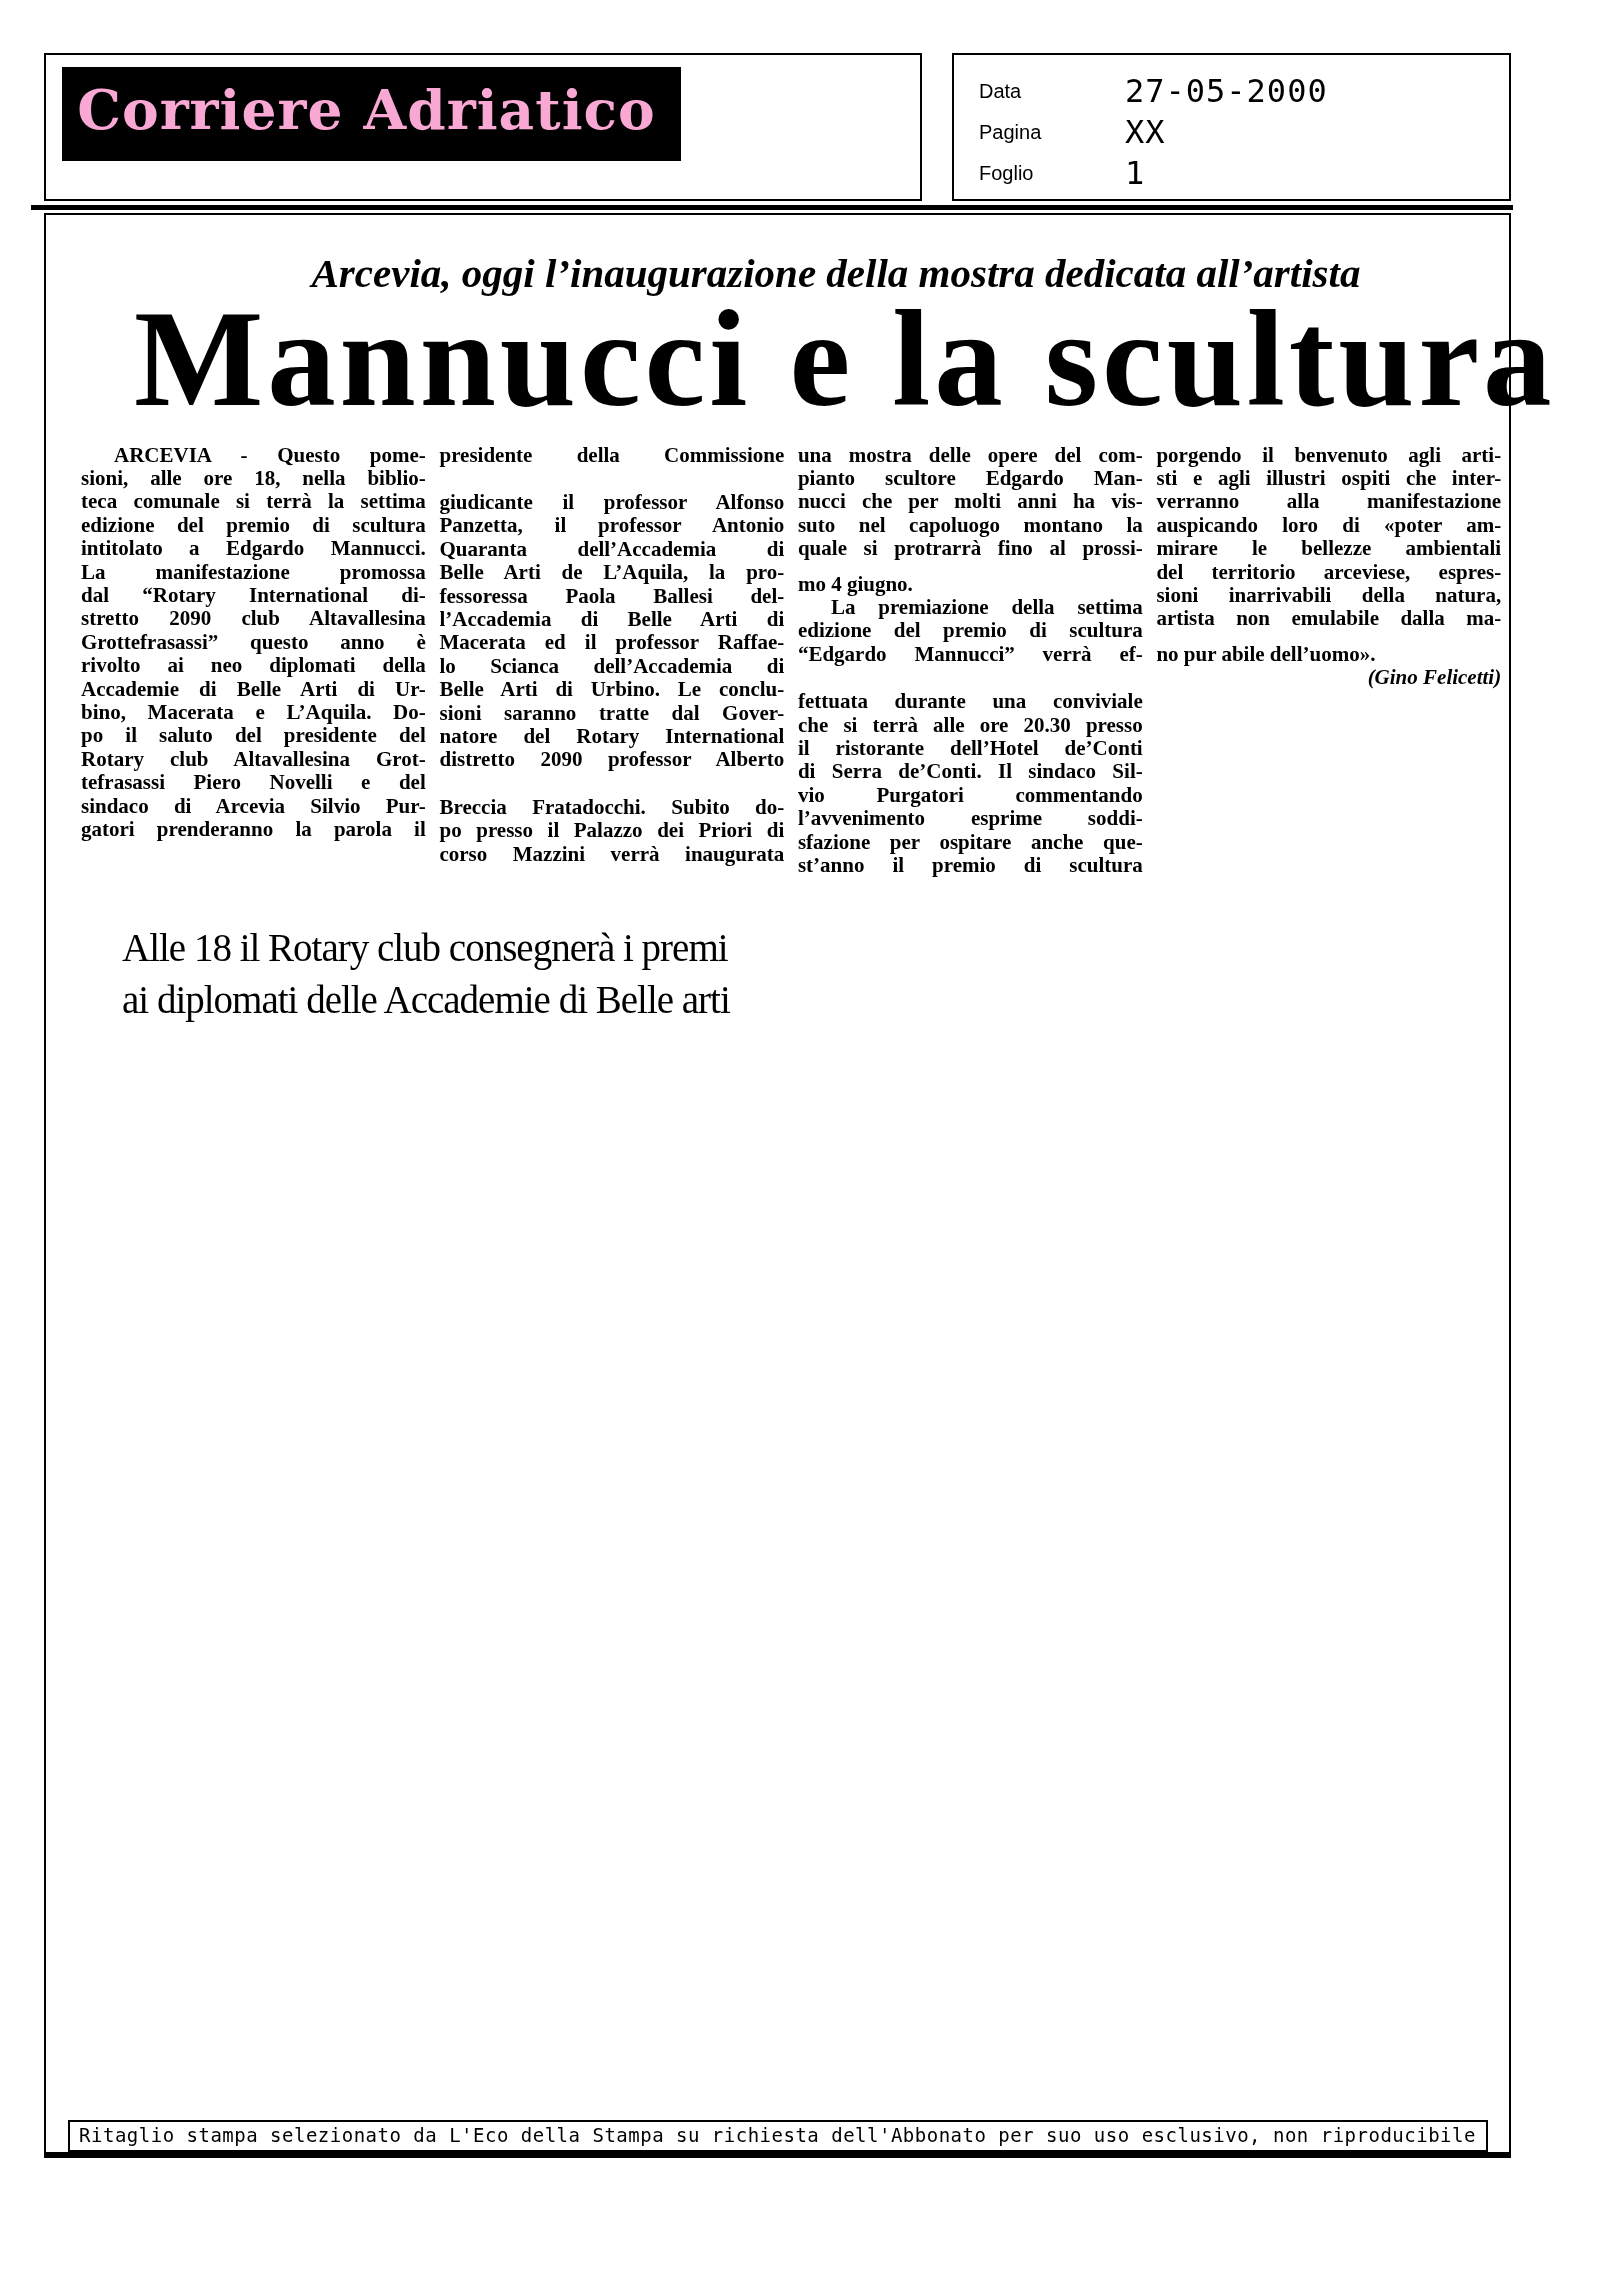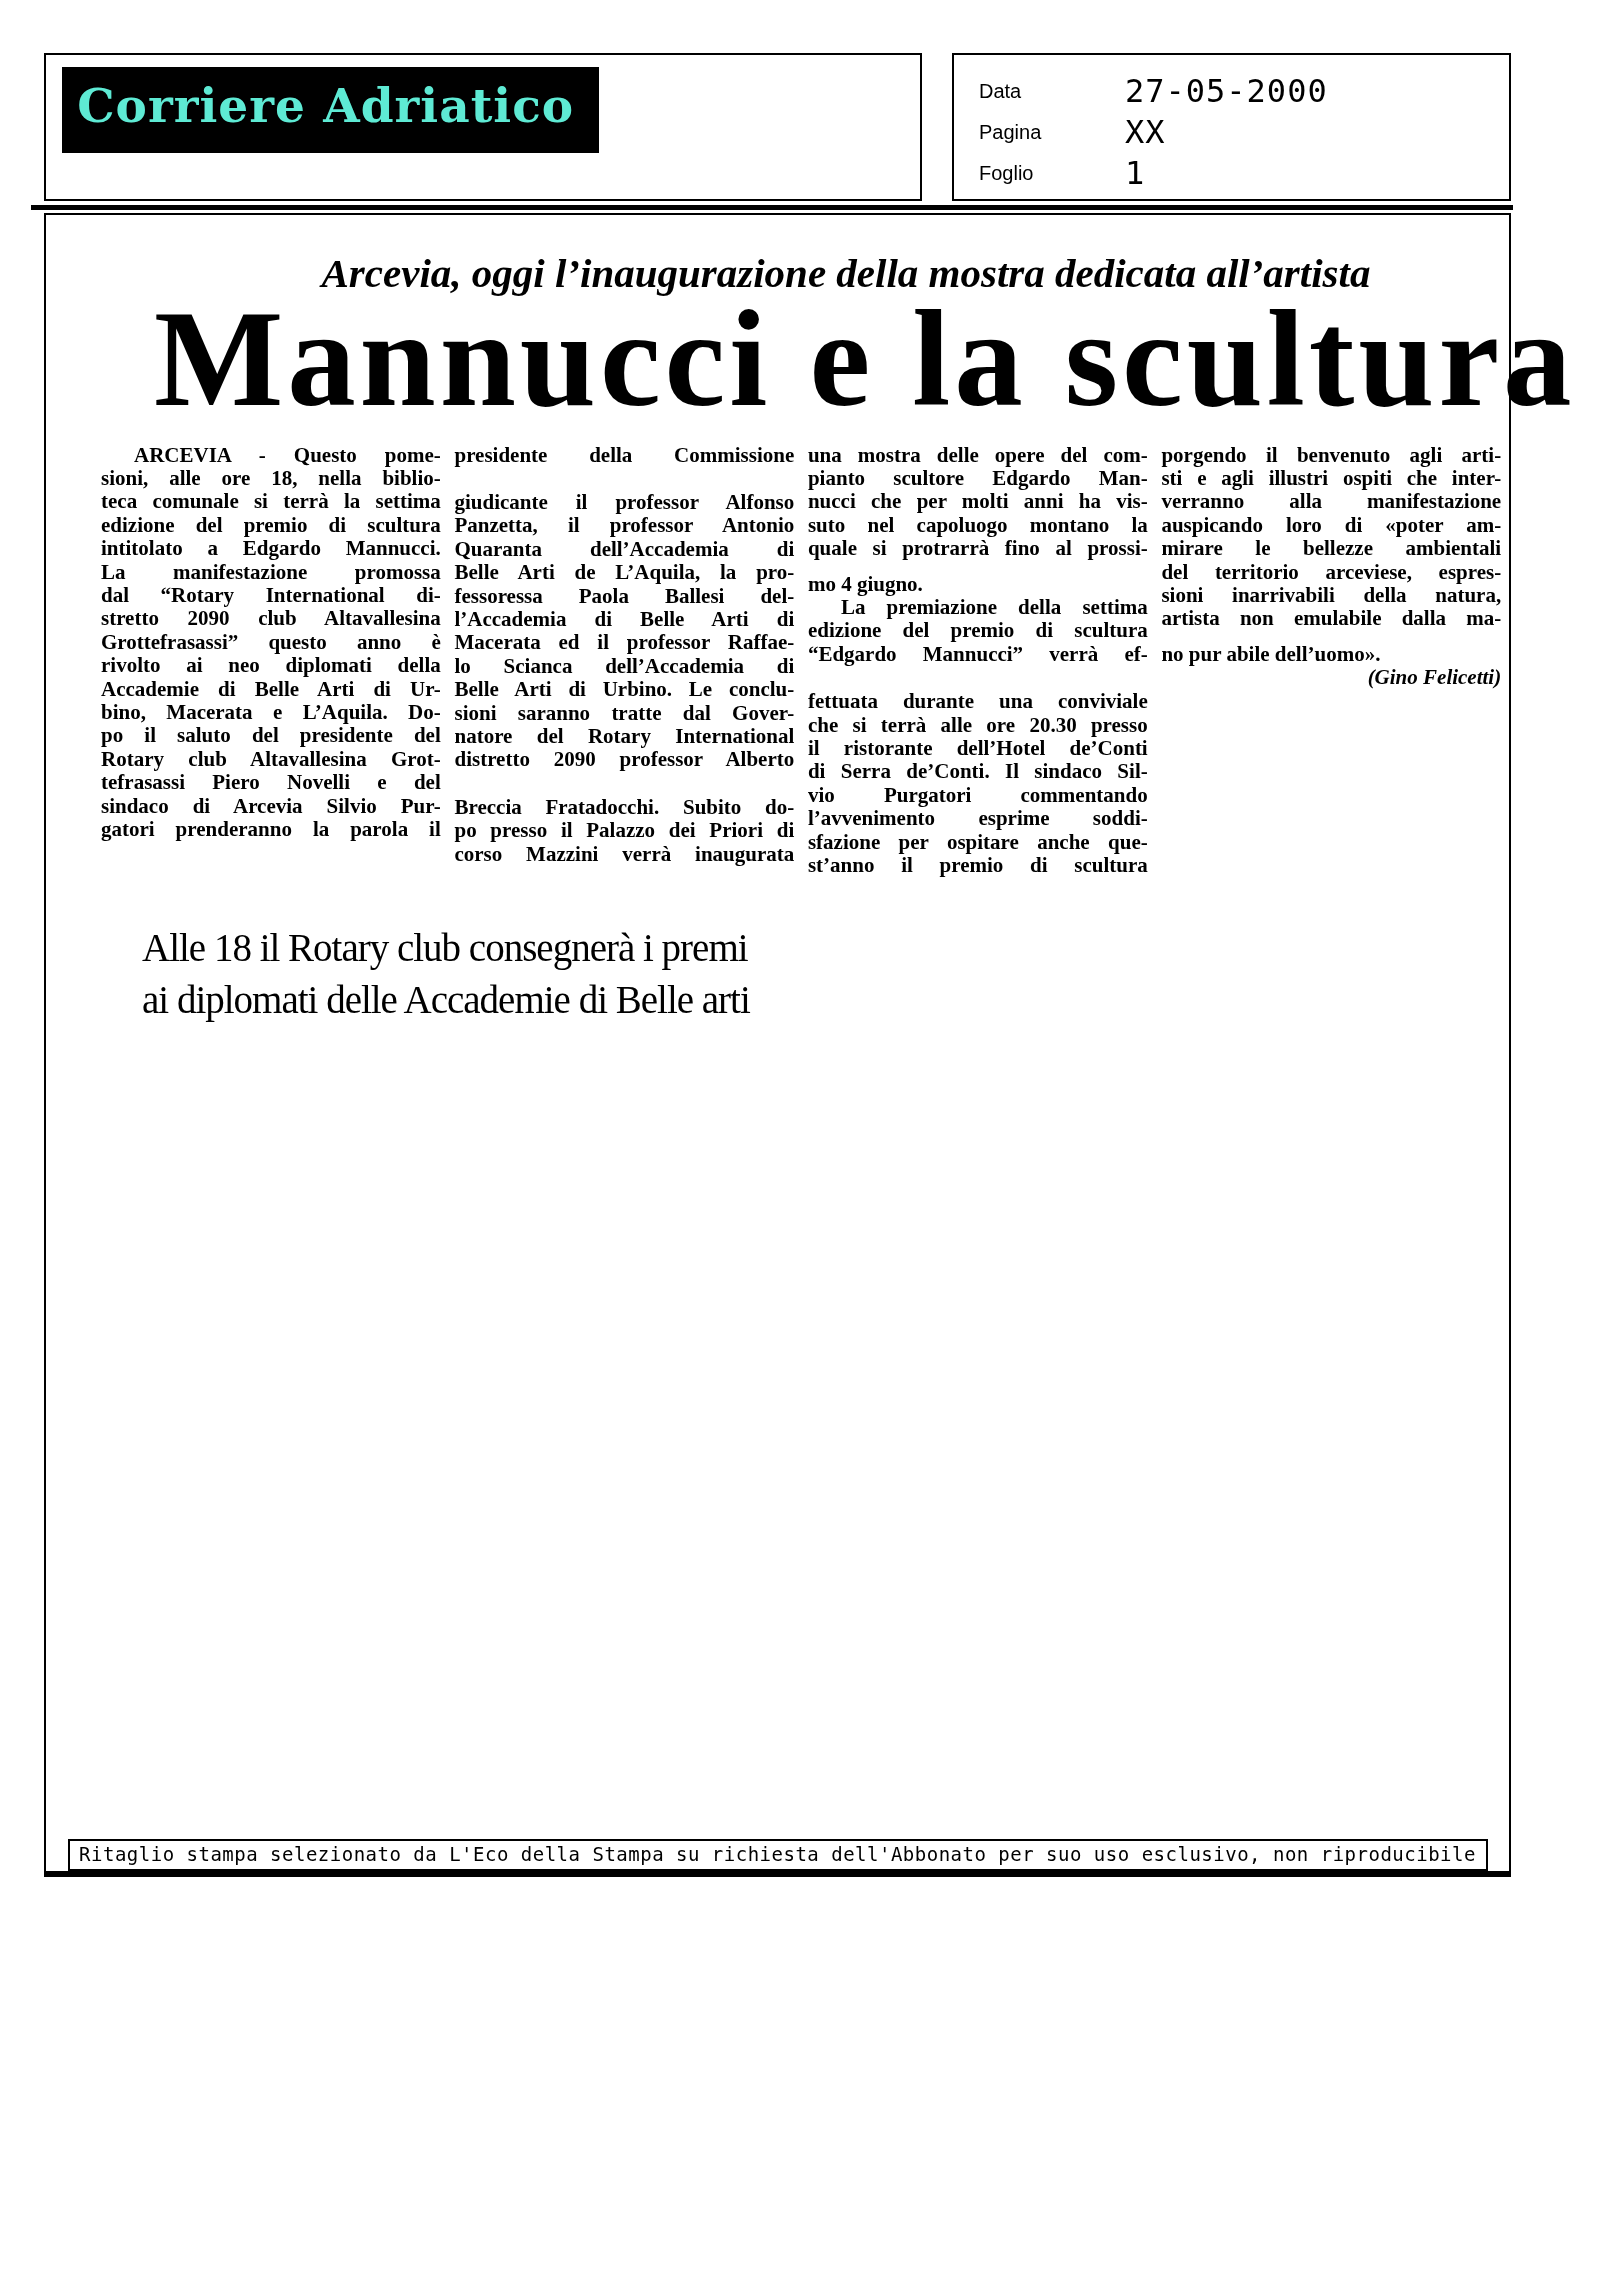--- a/index.html
+++ b/index.html
@@ -6,44 +6,44 @@
   .page {
     position:relative; width:1623px; height:2272px; background:#ffffff;
     font-family:"Liberation Serif", serif; color:#000; overflow:hidden;
   }
   
   .logo-box {
     position:absolute; left:44px; top:53px; width:878px; height:148px;
     border:2.9px solid #000; box-sizing:border-box;
   }
   .logo {
-    position:absolute; left:15.6px; top:11.7px; background:#000; color:#5eead4;
-    font-family:"DejaVu Serif", serif; font-weight:bold; font-size:47px;
+    position:absolute; left:15.6px; top:11.7px; background:#000; color:#f9a8d4;
+    font-family:"DejaVu Serif", serif; font-weight:bold; font-size:55px;
     line-height:1.0; padding:15.6px 25px 23.4px 15.6px; letter-spacing:1px;
     white-space:nowrap;
   }
   .meta-box {
     position:absolute; left:952px; top:53px; width:559px; height:148px;
     border:2.9px solid #000; box-sizing:border-box;
     padding:15.6px 0 0 25px;
   }
   .meta-row { display:flex; height:41px; align-items:center; }
   .meta-label {
     width:146px; font-family:"Liberation Sans", sans-serif; font-size:20px;
   }
   .meta-value {
     font-family:"DejaVu Sans Mono", monospace; font-size:32px; letter-spacing:1px;
   }
   .thick-rule {
     position:absolute; left:31px; top:205px; width:1482px; height:4.9px; background:#000;
   }
   
   .content-box {
-    position:absolute; left:44px; top:213px; width:1467px; height:1664px;
-    border:2.9px solid #000; border-bottom-width:6.8px; box-sizing:border-box;padding-left:20px;
+    position:absolute; left:44px; top:213px; width:1467px; height:1945px;
+    border:2.9px solid #000; border-bottom-width:6.8px; box-sizing:border-box;
   }
   .kicker {
     margin-top:35px; padding-left:146px; padding-right:29px;
     text-align:center; font-weight:bold; font-style:italic;
     font-size:41px; line-height:1.15; white-space:nowrap;
   }
   .headline {
     margin:7.8px 0 0 0; padding-left:88px; text-align:center;
     font-weight:bold; font-size:137px; line-height:0.80; letter-spacing:3.9px;
     white-space:nowrap;

